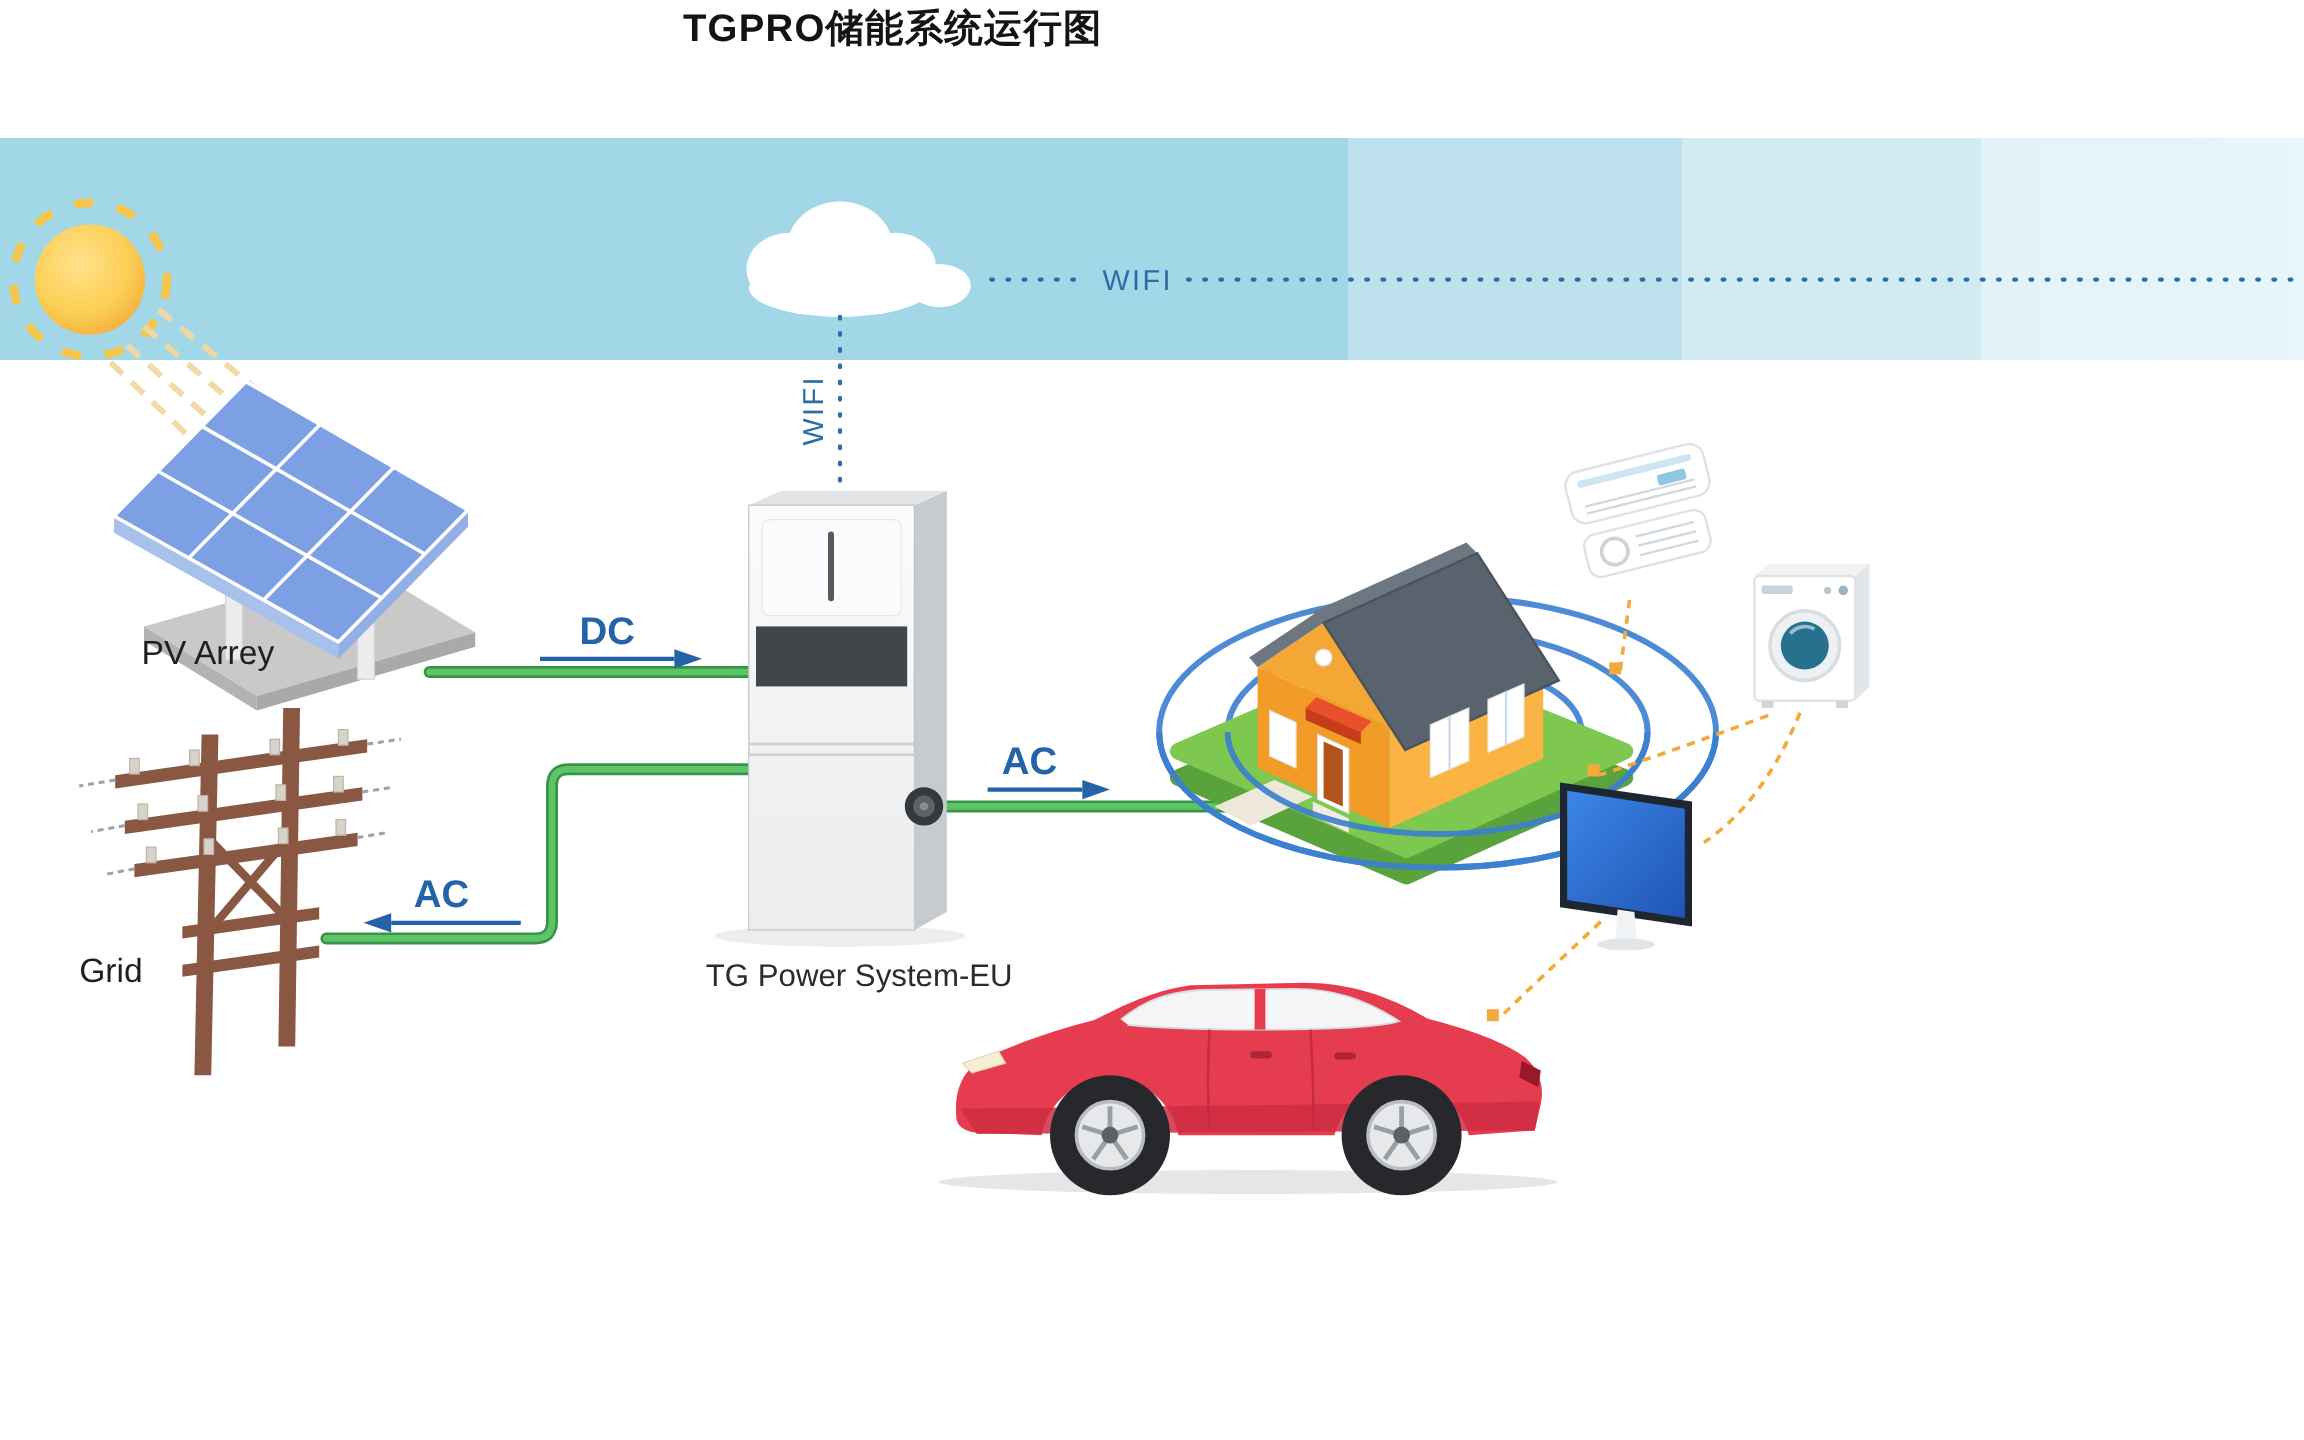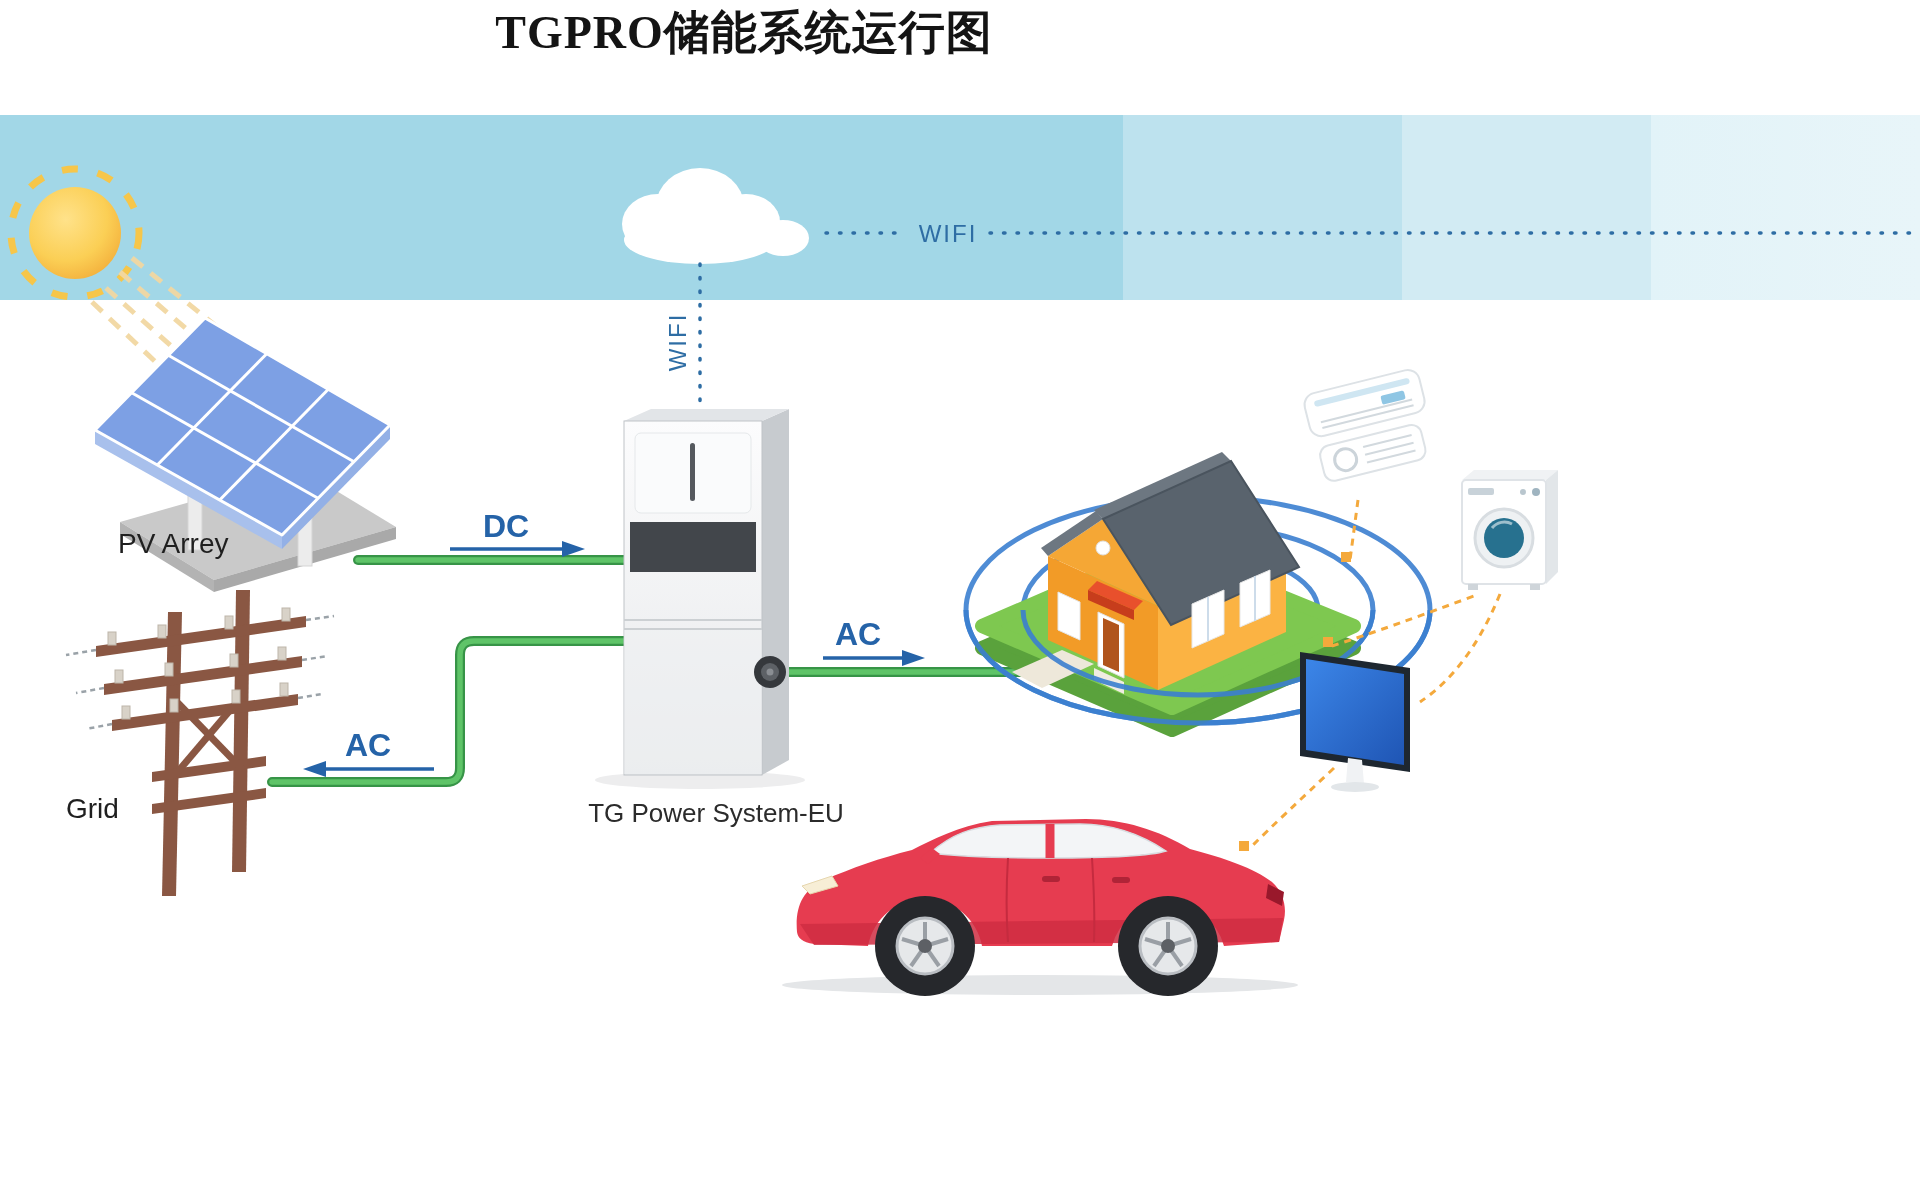--- a/index.html
+++ b/index.html
@@ -1,21 +1,21 @@
 <!DOCTYPE html>
 <html><head>
 <meta charset="utf-8">
 <style>
   html,body{margin:0;padding:0;background:#ffffff;}
   .canvas{position:relative;width:1920px;height:1200px;overflow:hidden;background:#ffffff;
           font-family:"Liberation Sans",sans-serif;}
   .sky{position:absolute;left:0;top:115px;width:1920px;height:185px;
        background:linear-gradient(90deg,#a2d7e7 0%,#a2d7e7 58.5%,#bde2ee 58.5%,#bde2ee 73%,#d2ebf3 73%,#d2ebf3 86%,#e2f3f8 86%,#e8f5f9 100%);}
   .title{position:absolute;left:744px;top:2px;transform:translateX(-50%);
-         font-size:46px;font-weight:600;color:#141414;margin:0;white-space:nowrap;letter-spacing:1px;font-family:Liberation Serif, serif;}
+         font-size:32px;font-weight:600;color:#141414;margin:0;white-space:nowrap;letter-spacing:1px;}
   svg.scene{position:absolute;left:0;top:0;}
   text{font-family:"Liberation Sans",sans-serif;}
   .node-label{fill:#1f1f1f;font-size:28px;}
   .flow-label{fill:#2563a8;font-size:32px;font-weight:600;}
   .wifi-label{fill:#2e6da4;font-size:24px;letter-spacing:2px;font-weight:500;}
 </style>
 </head>
 <body>
 
 <div class="canvas">

